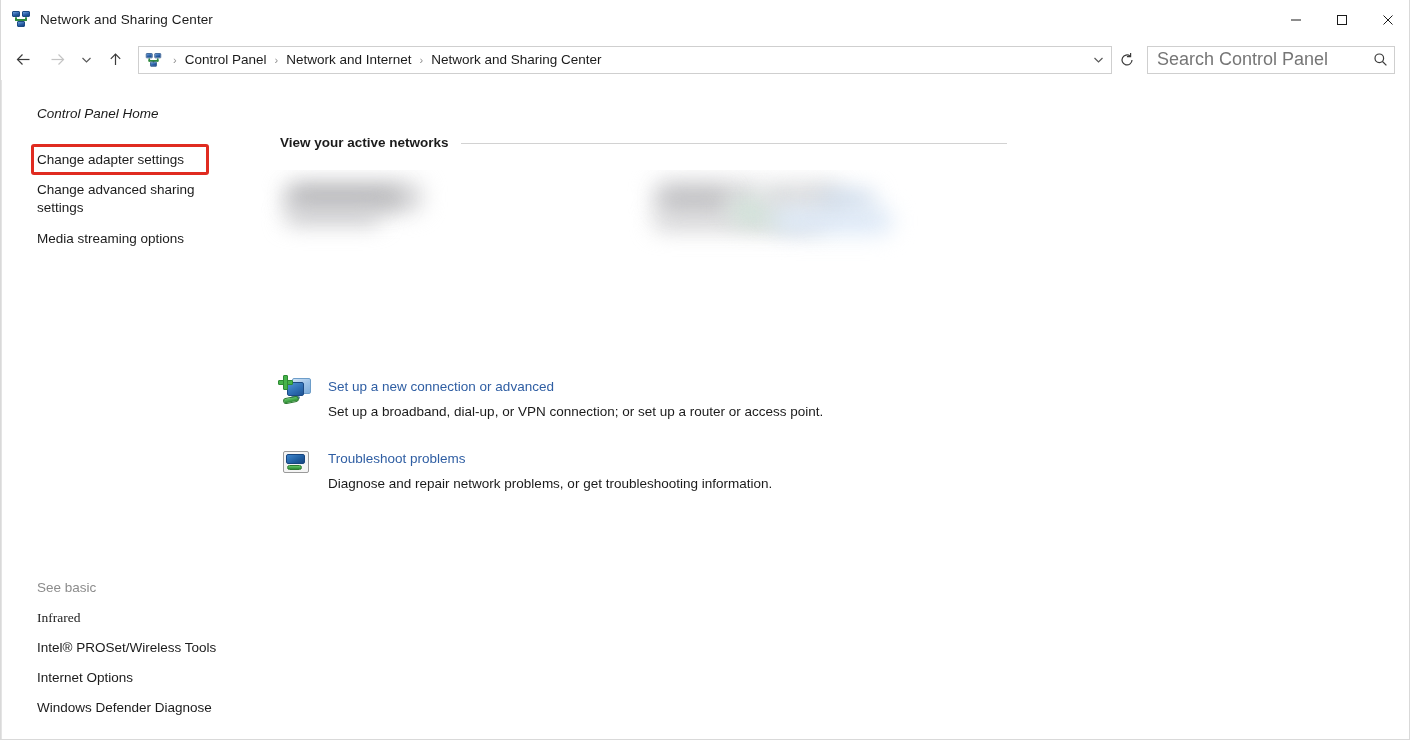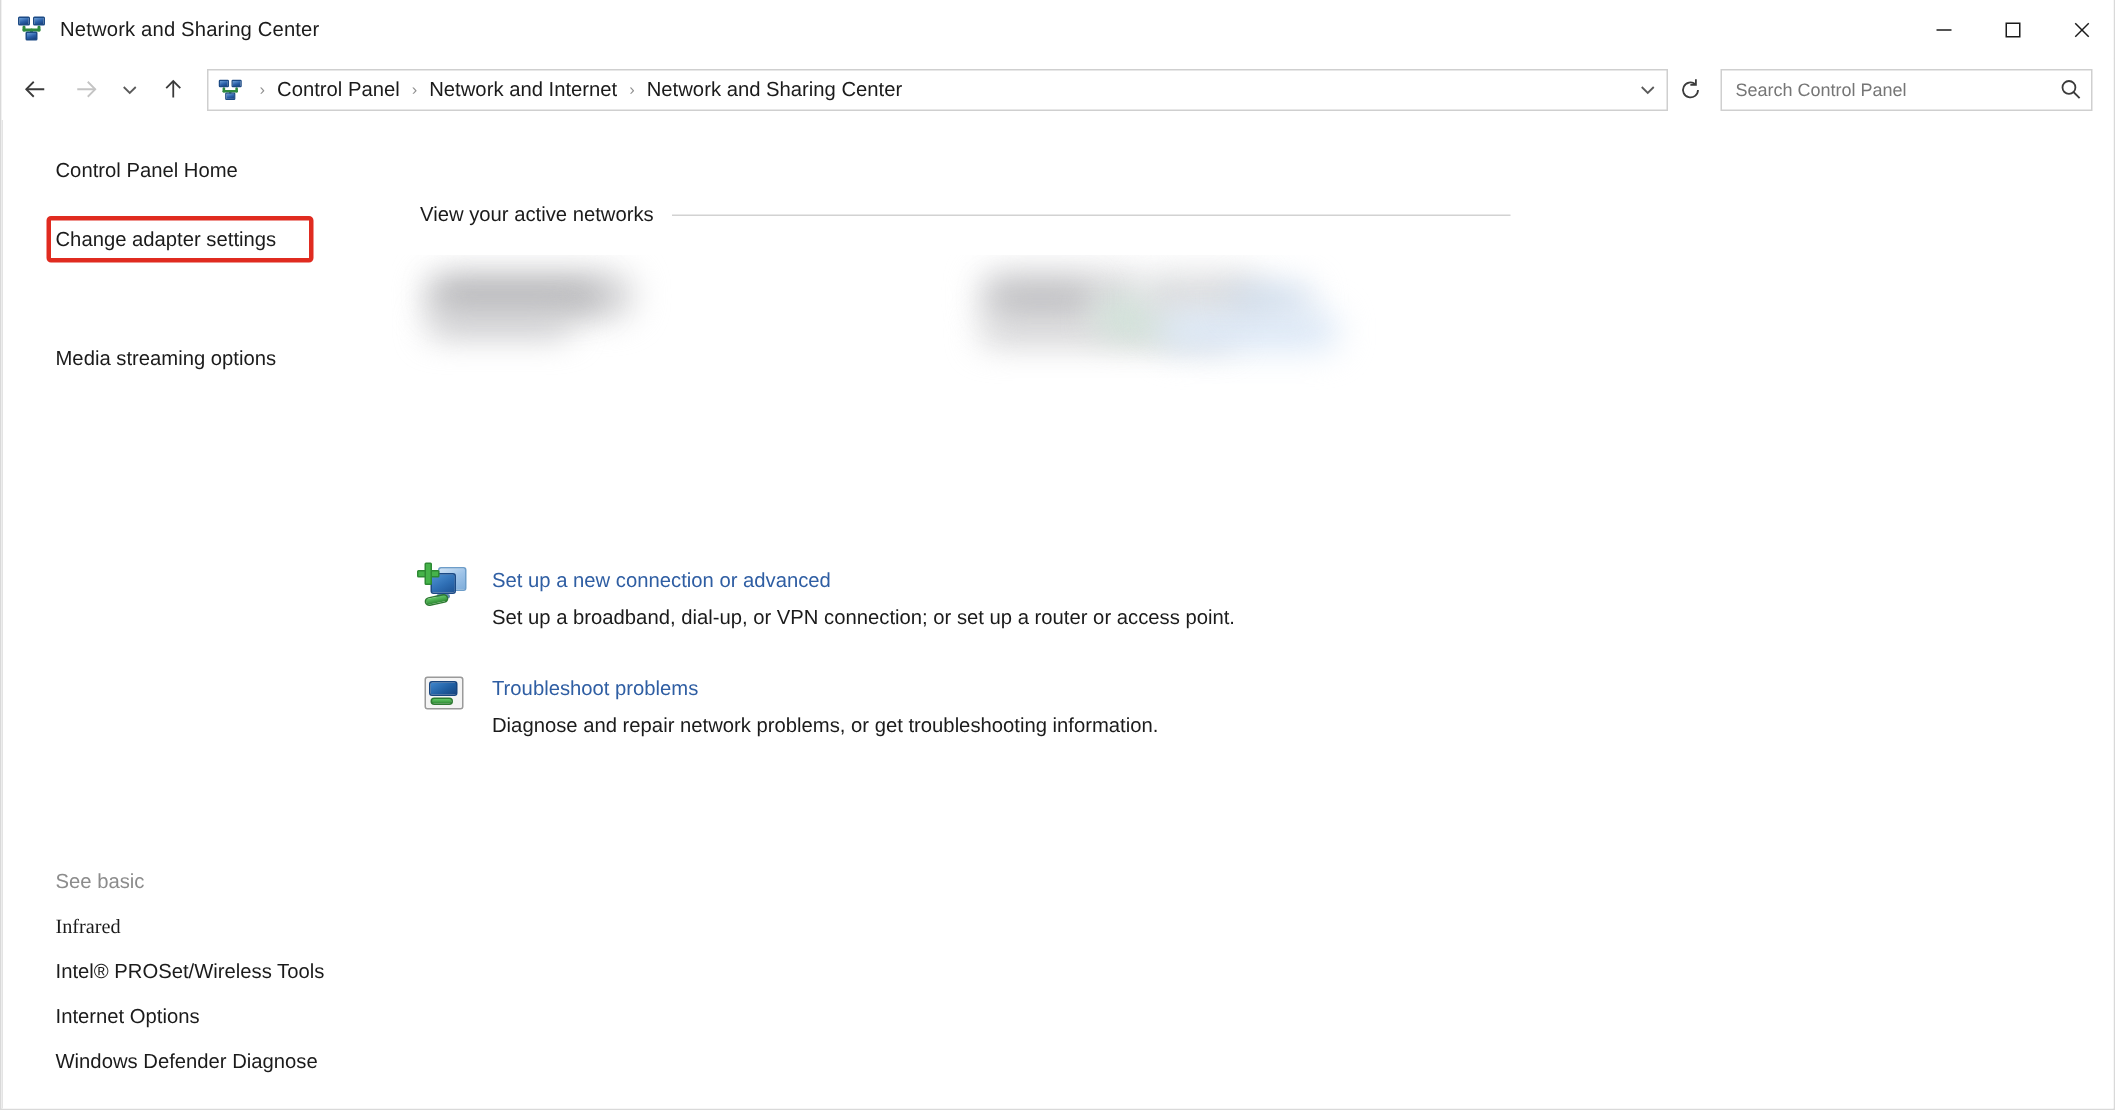--- a/index.html
+++ b/index.html
@@ -178,21 +178,21 @@
     border: 1px solid #cfcfcf;
     background: #ffffff;
     display: flex;
     align-items: center;
   }
   #search-input {
     flex: 1 1 auto;
     border: none;
     outline: none;
     font-family: "Liberation Sans", sans-serif;
-    font-size: 12px;
+    font-size: 18px;
     color: #1b1b1b;
     margin-left: 9px;
     background: transparent;
     min-width: 0;
   }
   #search-input::placeholder { color: #767676; opacity: 1; }
   #search-icon-wrap {
     flex: 0 0 auto;
     width: 28px;
     display: flex;
@@ -228,21 +228,21 @@
   .nav-link {
     position: absolute;
     font-size: 13.5px;
     color: #1b1b1b;
     line-height: 18px;
     text-decoration: none;
     white-space: nowrap;
   }
   .nav-link.wrap { white-space: normal; width: 186px; }
 
-  #nl-home      { left: 36px; top: 25px; }
+  #nl-home      { left: 36px; top: 25px; font-style: italic; }
   #nl-adapter   { left: 36px; top: 71px; }
   #nl-advanced  { left: 36px; top: 101px; }
   #nl-media     { left: 36px; top: 150px; }
 
   #highlight-box {
     position: absolute;
     left: 30px;
     top: 64px;
     width: 178px;
     height: 31px;
@@ -283,20 +283,21 @@
     line-height: 24px;
     white-space: nowrap;
   }
 
   .section {
     position: absolute;
     left: 19px;
     display: flex;
     align-items: center;
     width: 727px;
+    font-weight: bold;
   }
   .section .sec-label {
     font-size: 13.5px;
     color: #1b1b1b;
     line-height: 18px;
     white-space: nowrap;
     flex: 0 0 auto;
   }
   .section .sec-rule {
     flex: 1 1 auto;
@@ -539,20 +540,21 @@
     <div id="left-edge"></div>
 
     <div id="sidebar">
 
       <a class="nav-link" id="nl-home">Control Panel Home</a>
 
       <a class="nav-link" id="nl-adapter">Change adapter settings</a>
 
       <div id="highlight-box"></div>
 
+      <a class="nav-link wrap" id="nl-advanced">Change advanced sharing settings</a>
 
       <a class="nav-link" id="nl-media">Media streaming options</a>
 
       <div id="see-also-label">See basic</div>
 
       <a class="nav-link" id="sa-infrared">Infrared</a>
       <a class="nav-link" id="sa-intel">Intel® PROSet/Wireless Tools</a>
       <a class="nav-link" id="sa-internet">Internet Options</a>
       <a class="nav-link" id="sa-firewall">Windows Defender Diagnose</a>
     </div>

